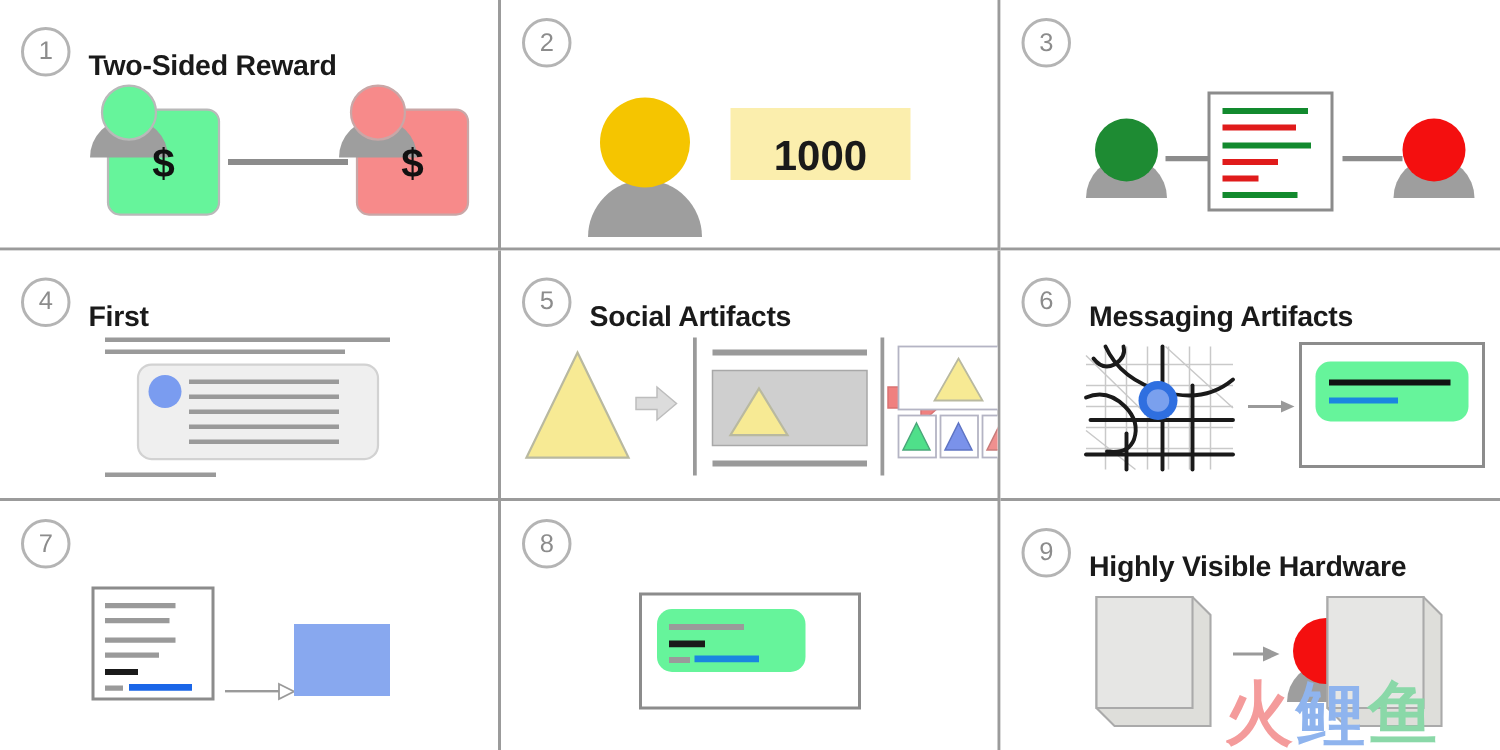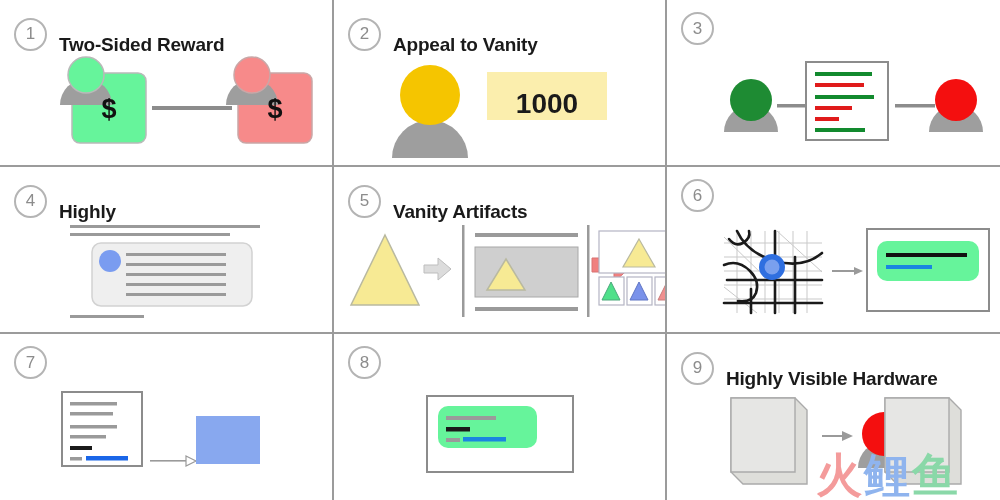--- a/index.html
+++ b/index.html
@@ -62,21 +62,20 @@
         <path d="M226 55 a26 26 0 0 1 52 0 z" fill="#9e9e9e"></path>
         <circle cx="252" cy="25" r="18" fill="#f78a8a" stroke="#c9a7a7" stroke-width="1.5"></circle>
         <text x="275" y="68" font-family="Liberation Sans, sans-serif" font-size="27" font-weight="bold" fill="#111" text-anchor="middle">$</text>
       </svg>
     </div>
   </div>
 
   <div class="cell c2">
     <div class="hdr">
       <div class="numcircle">2</div>
-      <div class="title">Appeal to Vanity</div>
     </div>
     <div class="art">
       <svg width="333" height="117" viewBox="0 0 333 117">
         <path d="M58 108 a38 38 0 0 1 76 0 z" fill="#9e9e9e"></path>
         <circle cx="96" cy="45" r="30" fill="#f5c500"></circle>
         <rect x="153" y="22" width="120" height="48" fill="#fbeead"></rect>
       </svg>
       <div style="position:absolute;left:153px;top:22px;width:120px;height:64px;display:flex;align-items:center;justify-content:center;">
         <span style="font-size:28px;font-weight:bold;color:#1a1a1a;">1000</span>
       </div>
@@ -102,42 +101,42 @@
         <rect x="228" y="54" width="40" height="3.5" fill="#8c8c8c"></rect>
         <path d="M262 82 a27 27 0 0 1 54 0 z" fill="#9e9e9e"></path>
         <circle cx="289" cy="50" r="21" fill="#f40f0f"></circle>
       </svg>
     </div>
   </div>
 
   <div class="cell c4">
     <div class="hdr">
       <div class="numcircle">4</div>
-      <div class="title">Highly</div>
+      <div class="title">First</div>
     </div>
     <div class="art">
       <svg width="334" height="117" viewBox="0 0 334 117">
         <rect x="70" y="8" width="190" height="3" fill="#9a9a9a"></rect>
         <rect x="70" y="16" width="160" height="3" fill="#9a9a9a"></rect>
         <rect x="92" y="26" width="160" height="63" rx="9" fill="#efefef" stroke="#d2d2d2" stroke-width="1.5"></rect>
         <circle cx="110" cy="44" r="11" fill="#7a9cf0"></circle>
         <rect x="126" y="36" width="100" height="3" fill="#9a9a9a"></rect>
         <rect x="126" y="46" width="100" height="3" fill="#9a9a9a"></rect>
         <rect x="126" y="56" width="100" height="3" fill="#9a9a9a"></rect>
         <rect x="126" y="66" width="100" height="3" fill="#9a9a9a"></rect>
         <rect x="126" y="76" width="100" height="3" fill="#9a9a9a"></rect>
         <rect x="70" y="98" width="74" height="3" fill="#9a9a9a"></rect>
       </svg>
     </div>
   </div>
 
   <div class="cell c5">
     <div class="hdr">
       <div class="numcircle">5</div>
-      <div class="title">Vanity Artifacts</div>
+      <div class="title">Social Artifacts</div>
     </div>
     <div class="art">
       <svg width="333" height="117" viewBox="0 0 333 117">
         <polygon points="51,18 85,88 17,88" fill="#f7ea94" stroke="#b9b9a0" stroke-width="1.5"></polygon>
         <path d="M90 48 h14 v-7 l13 11 l-13 11 v-7 h-14 z" fill="#dcdcdc" stroke="#bdbdbd" stroke-width="1"></path>
         <rect x="128" y="8" width="2.5" height="92" fill="#9a9a9a"></rect>
         <rect x="141" y="16" width="103" height="4" fill="#9a9a9a"></rect>
         <rect x="141" y="30" width="103" height="50" fill="#cfcfcf" stroke="#a8a8a8" stroke-width="1"></rect>
         <polygon points="172,42 191,73 153,73" fill="#f7ea94" stroke="#b9b9a0" stroke-width="1.5"></polygon>
         <rect x="141" y="90" width="103" height="4" fill="#9a9a9a"></rect>
@@ -151,20 +150,21 @@
         <polygon points="305,65 314,83 296,83" fill="#7a92ea" stroke="#5f74c4" stroke-width="1"></polygon>
         <rect x="321" y="60" width="25" height="28" fill="#ffffff" stroke="#b4b4c4" stroke-width="1.2"></rect>
         <polygon points="333,65 342,83 324,83" fill="#f0908f" stroke="#c97c7b" stroke-width="1"></polygon>
       </svg>
     </div>
   </div>
 
   <div class="cell c6">
     <div class="hdr">
       <div class="numcircle">6</div>
+      <div class="title">Messaging Artifacts</div>
     </div>
     <div class="art">
       <svg width="333" height="117" viewBox="0 0 333 117">
         <g>
           <rect x="57" y="14" width="98" height="82" fill="#ffffff"></rect>
           <g stroke="#c9c9c9" stroke-width="1" fill="none">
             <path d="M57 26 H155 M57 40 H155 M57 54 H155 M57 68 H155 M57 82 H155"></path>
             <path d="M70 14 V96 M84 14 V96 M98 14 V96 M112 14 V96 M126 14 V96 M140 14 V96"></path>
             <path d="M57 20 L100 62 M110 14 L155 55 M57 70 L90 96"></path>
           </g>

